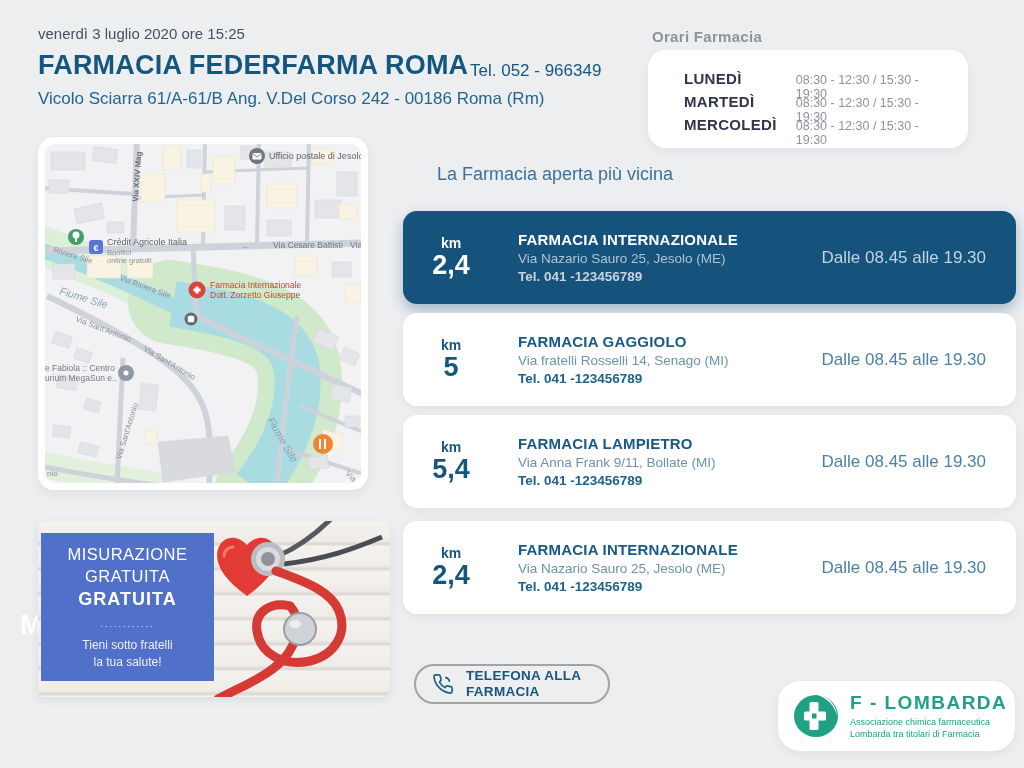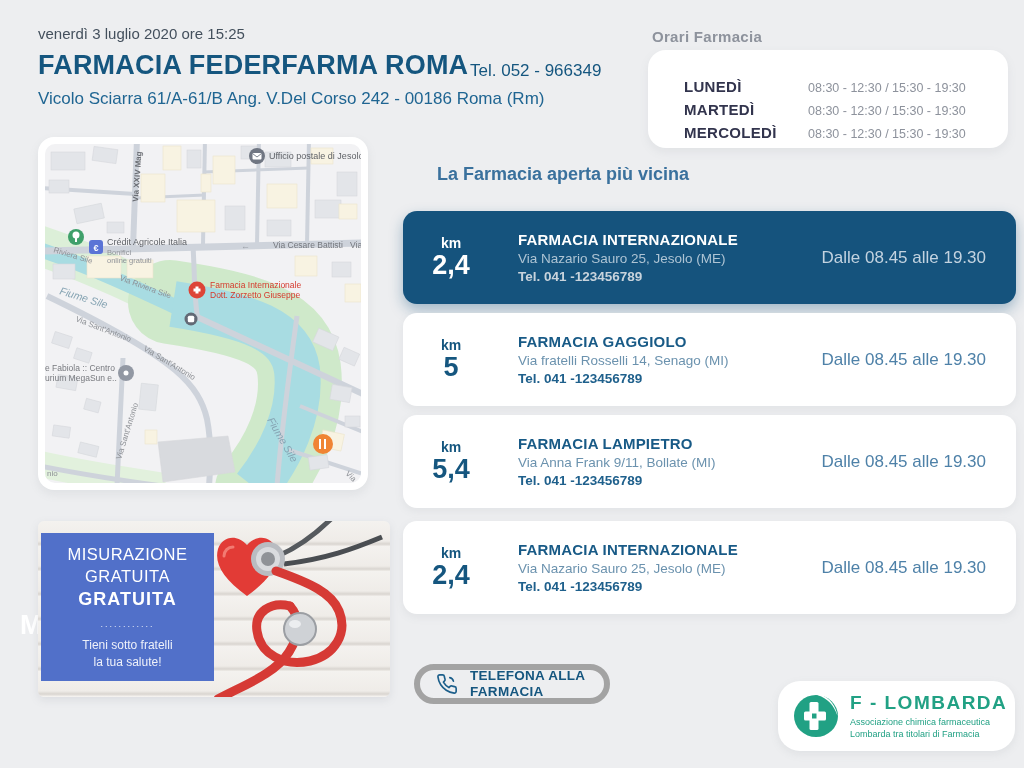--- a/index.html
+++ b/index.html
@@ -8,34 +8,34 @@
   #app { position:relative; width:1024px; height:768px; background:#edeef0; overflow:hidden; }
 
   
   .date { position:absolute; left:38px; top:25px; font-size:15px; color:#44505d; }
   .main-title { position:absolute; left:38px; top:50px; font-size:27px; font-weight:bold; color:#15567f; letter-spacing:.2px; }
   .main-tel { position:absolute; left:470px; top:61px; font-size:17px; color:#15567f; }
   .main-address { position:absolute; left:38px; top:89px; font-size:17px; color:#1f6592; }
 
   
   .oh-title { position:absolute; left:652px; top:28px; font-size:15px; font-weight:bold; color:#8d929c; letter-spacing:.3px; }
-  .oh-card { position:absolute; left:648px; top:50px; width:360px; height:98px; background:#ffffff; border-radius:18px;
-             box-shadow:0 4px 10px rgba(120,130,140,.10); padding:28px 30px 0 36px; }
+  .oh-card { position:absolute; left:648px; top:50px; width:320px; height:98px; background:#ffffff; border-radius:18px;
+             box-shadow:0 4px 10px rgba(120,130,140,.10); padding:20px 30px 0 36px; }
   .oh-row { display:flex; align-items:baseline; height:23px; }
   .oh-day { width:124px; font-size:15px; font-weight:bold; color:#32344d; letter-spacing:.3px; }
   .oh-time { font-size:12.5px; color:#8d929c; }
 
   
   .map-card { position:absolute; left:38px; top:137px; width:330px; height:353px; background:#ffffff; border-radius:16px;
               padding:7px; box-shadow:0 4px 10px rgba(120,130,140,.12); }
   .map-card svg { display:block; border-radius:10px; }
   .mlbl { font-family:"Liberation Sans", sans-serif; }
 
   
-  .nearest-heading { position:absolute; left:437px; top:164px; font-size:18px; font-weight:bold; color:#3a719d; }
+  .nearest-heading { position:absolute; left:437px; top:164px; font-size:18px; font-weight:normal; color:#3a719d; }
   .ph-card { position:absolute; left:371px; width:613px; height:93px; background:#ffffff; border-radius:14px;
              box-shadow:0 3px 8px rgba(120,130,140,.10); display:flex; align-items:center;margin-left:32px; }
   .ph-card.active { background:#15537d; box-shadow:0 6px 14px rgba(21,83,125,.35); }
   .km-block { width:60px; margin-left:18px; text-align:center; line-height:1; }
   .km-unit { font-size:14px; font-weight:bold; color:#15567f; }
   .km-value { font-size:27px; font-weight:bold; color:#15567f; margin-top:2px; }
   .active .km-unit, .active .km-value { color:#ffffff; }
   .ph-text { margin-left:37px; display:flex; flex-direction:column; gap:3px; }
   .ph-name { font-size:15px; font-weight:bold; color:#185a86; letter-spacing:.2px; }
   .ph-addr { font-size:13.5px; color:#6b92ae; }
@@ -53,21 +53,21 @@
             box-shadow:0 3px 8px rgba(120,130,140,.15); }
   .banner svg { position:absolute; left:0; top:0; }
   .banner-panel { position:absolute; left:3px; top:12px; width:173px; height:148px; background:#5170c9;
                   display:flex; flex-direction:column; align-items:center; justify-content:center; text-align:center; color:#fff; }
   .bp-l1 { font-size:16.5px; letter-spacing:.5px; line-height:1.3; }
   .bp-l3 { font-size:18px; font-weight:bold; letter-spacing:1px; line-height:1.4; }
   .bp-dots { font-size:9px; letter-spacing:2px; color:rgba(255,255,255,.85); margin:7px 0 8px; }
   .bp-sub { font-size:12px; color:rgba(255,255,255,.9); line-height:1.35; }
 
   
-  .call-btn { position:absolute; left:414px; top:664px; width:196px; height:40px; border:6px solid #a3a3a3; border-radius:20px;
+  .call-btn { position:absolute; left:414px; top:664px; width:196px; height:40px; border:2px solid #a3a3a3; border-radius:20px;
               background:transparent; display:flex; align-items:center; cursor:pointer; }
   .call-btn svg { margin-left:16px; }
   .call-btn-text { margin-left:12px; font-size:13.5px; font-weight:bold; color:#15567f; line-height:1.2; letter-spacing:.3px; text-align:left; }
 
   
   .footer-note { position:absolute; left:24px; top:716px; font-size:13.5px; color:#2e6ea5; line-height:1.35; }
 
   
   .logo-card { position:absolute; left:778px; top:681px; width:237px; height:70px; background:#ffffff; border-radius:22px;
                box-shadow:0 3px 8px rgba(120,130,140,.12); display:flex; align-items:center; }

